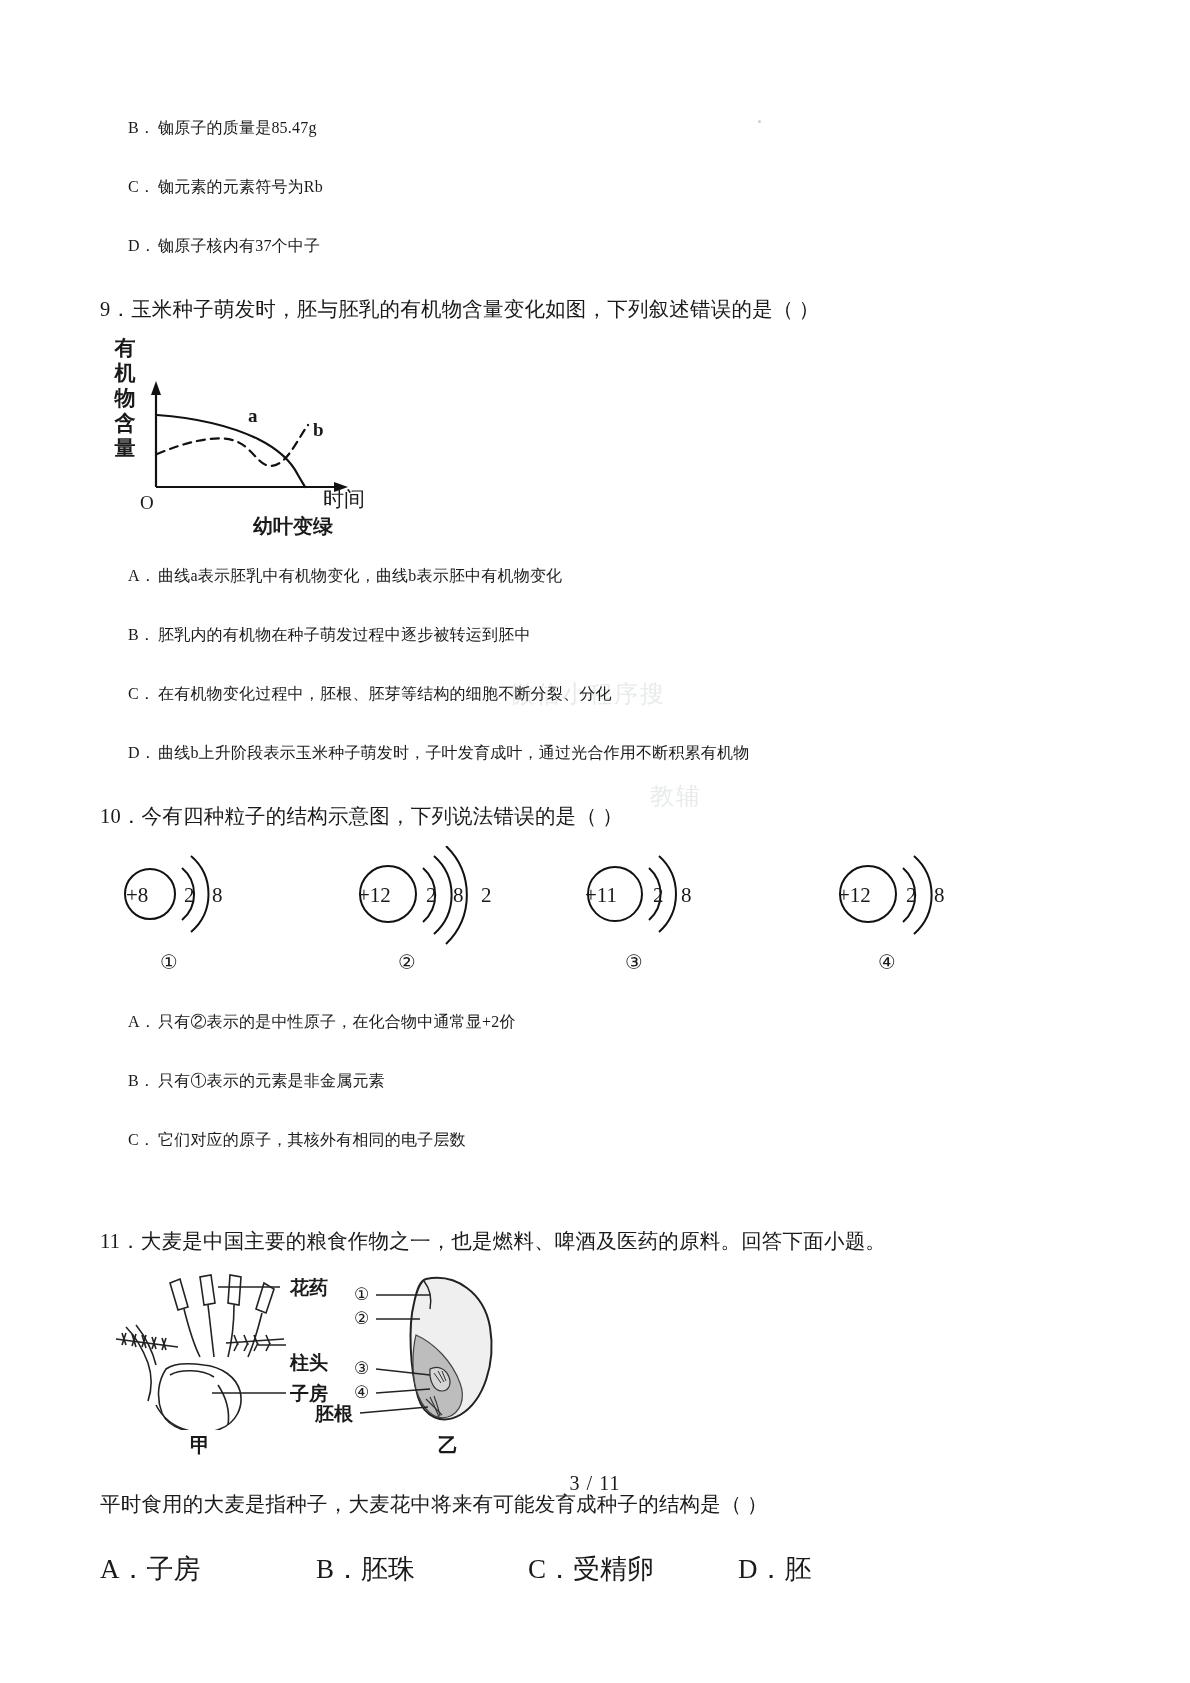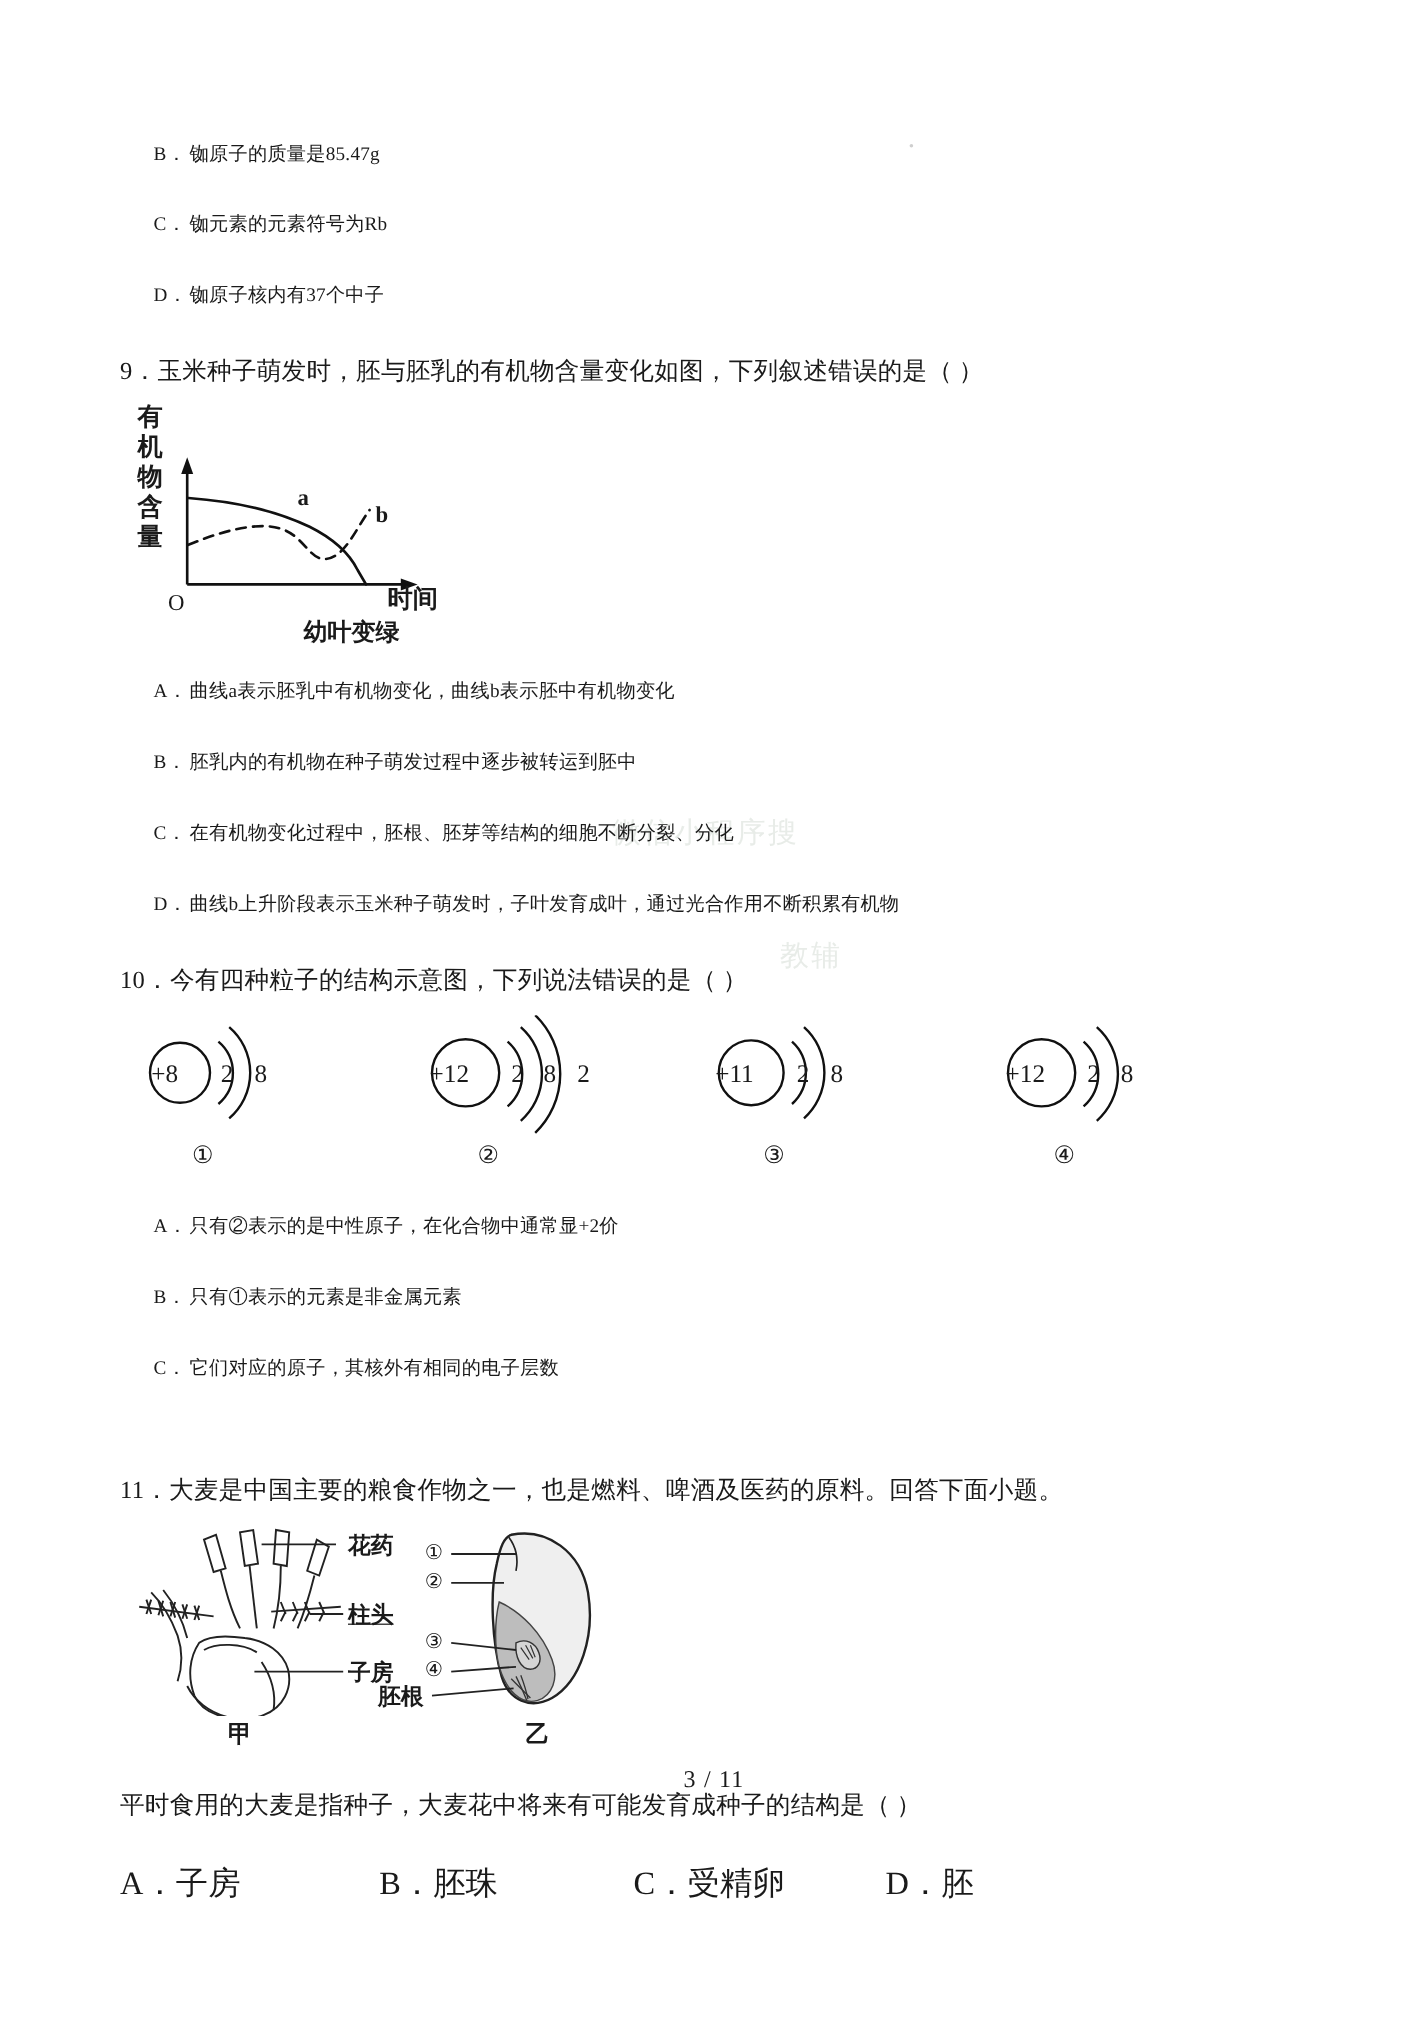--- a/index.html
+++ b/index.html
@@ -57,21 +57,21 @@
     font-weight:600;
     text-align:center;
   }
   .fig9 svg{position:absolute;left:0;top:0;}
   .fig9 .olab{
     position:absolute;left:32px;top:157px;
     font-size:19px;font-family:"Liberation Serif",serif;
   }
   .fig9 .xlab{
     position:absolute;left:215px;top:150px;
-    font-size:21px;font-weight:700;
+    font-size:21px;font-weight:400;
     font-family:"Liberation Sans","DejaVu Sans",sans-serif;
   }
   .fig9 .caption{
     position:absolute;left:145px;top:178px;
     font-size:20px;font-weight:600;
     font-family:"Liberation Sans","DejaVu Sans",sans-serif;
   }
   .fig9 .curvelab{
     position:absolute;
     font-size:19px;font-weight:700;
@@ -257,21 +257,21 @@
           <path d="M94,10 A52,52 0 0 1 94,88" fill="none" stroke="#111" stroke-width="2"></path>
           <path d="M106,0 A68,68 0 0 1 106,98" fill="none" stroke="#111" stroke-width="2"></path>
         </svg>
         <div class="nuc" style="left:18px;top:37px;">+12</div>
         <div class="sh" style="left:86px;top:37px;">2</div>
         <div class="sh" style="left:113px;top:37px;">8</div>
         <div class="sh" style="left:141px;top:37px;">2</div>
         <div class="idx" style="left:58px;">②</div>
       </div>
 
-      <div class="atom" style="left:480px;">
+      <div class="atom" style="left:469px;">
         <svg width="200" height="125">
           <circle cx="46" cy="48" r="27" fill="none" stroke="#111" stroke-width="2"></circle>
           <path d="M80,22 A35,35 0 0 1 80,74" fill="none" stroke="#111" stroke-width="2"></path>
           <path d="M90,10 A51,51 0 0 1 90,86" fill="none" stroke="#111" stroke-width="2"></path>
         </svg>
         <div class="nuc" style="left:16px;top:37px;">+11</div>
         <div class="sh" style="left:84px;top:37px;">2</div>
         <div class="sh" style="left:112px;top:37px;">8</div>
         <div class="idx" style="left:56px;">③</div>
       </div>
@@ -367,21 +367,21 @@
         <g stroke="#222" stroke-width="1.5">
           <line x1="268" y1="30" x2="322" y2="30"></line>
           <line x1="268" y1="54" x2="312" y2="54"></line>
           <line x1="268" y1="104" x2="322" y2="110"></line>
           <line x1="268" y1="128" x2="322" y2="124"></line>
           <line x1="252" y1="148" x2="320" y2="142"></line>
         </g>
       </svg>
 
       <div class="lb" style="left:182px;top:10px;">花药</div>
-      <div class="lb" style="left:182px;top:68px;text-decoration:underline;">柱头</div>
+      <div class="lb" style="left:182px;top:85px;">柱头</div>
       <div class="lb" style="left:182px;top:116px;">子房</div>
 
       <div class="num" style="left:246px;top:19px;">①</div>
       <div class="num" style="left:246px;top:43px;">②</div>
       <div class="num" style="left:246px;top:93px;">③</div>
       <div class="num" style="left:246px;top:117px;">④</div>
       <div class="lb" style="left:207px;top:136px;">胚根</div>
     </div>
 
     <div class="fig11" style="height:34px;margin-top:0;">

